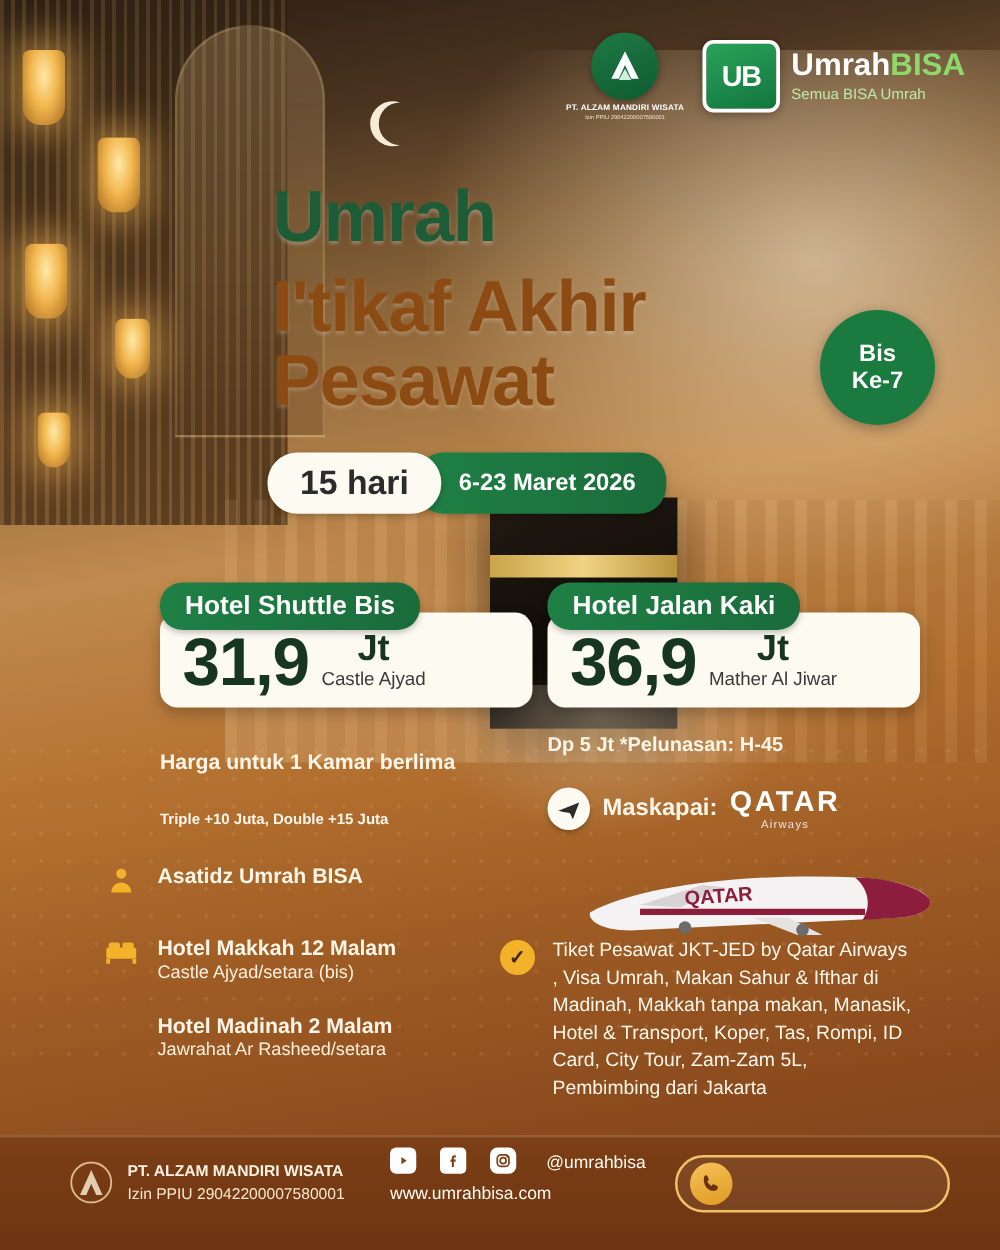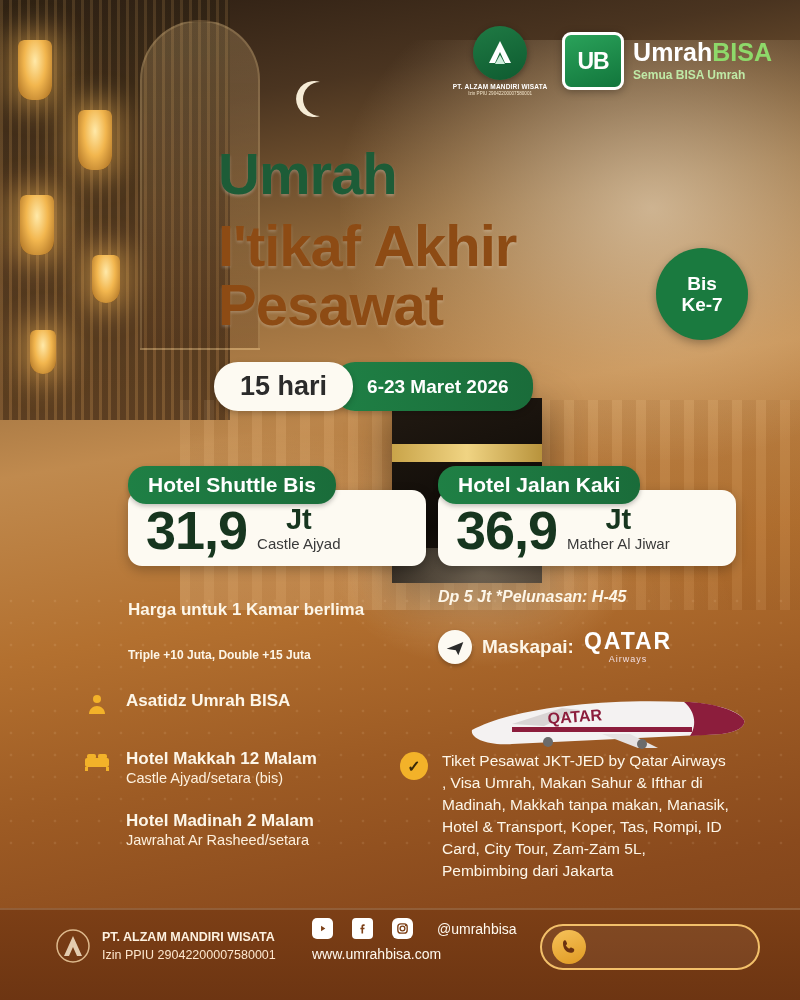--- a/index.html
+++ b/index.html
@@ -95,21 +95,21 @@
   .logo-ub { display: flex; align-items: center; gap: 9px; }
   .ub-badge {
     width: 62px; height: 58px; border-radius: 9px;
     background: linear-gradient(160deg, #2aa25a, #12763c);
     display: flex; align-items: center; justify-content: center;
     color: #fff; font-weight: bold; font-size: 23px; letter-spacing: -1px;
     border: 3px solid #ffffff; box-shadow: 0 2px 8px rgba(0,0,0,.3);
   }
   .ub-text .ub-t1 { font-size: 25px; font-weight: bold; color: #ffffff; line-height: 1; }
   .ub-text .ub-t1 b { color: #8ed96a; }
-  .ub-text .ub-t2 { font-size: 12px; color: #bfe9a6; margin-top: 3px; font-weight: bold; }
+  .ub-text .ub-t2 { font-size: 12px; color: #bfe9a6; margin-top: 3px; }
 
   
   .headline { position: absolute; left: 218px; top: 146px; width: 520px; }
   .h-line1 { font-size: 58px; font-weight: bold; color: #1d5c37; line-height: .96; letter-spacing: -1px; text-shadow: 0 2px 3px rgba(255,255,255,.25); }
   .h-line2 { font-size: 58px; font-weight: bold; color: #8d4b14; line-height: 1.02; letter-spacing: -1px; margin-top: 14px; text-shadow: 0 2px 3px rgba(255,255,255,.2); }
   .h-line3 { font-size: 58px; font-weight: bold; color: #8d4b14; line-height: 1.02; letter-spacing: -1px; text-shadow: 0 2px 3px rgba(255,255,255,.2); }
 
   .bus-badge {
     position: absolute; right: 52px; top: 248px;
     width: 92px; height: 92px; border-radius: 50%;
@@ -155,21 +155,21 @@
     display: flex; align-items: flex-end; gap: 10px;
     box-shadow: 0 4px 12px rgba(0,0,0,.25);
   }
   .pc-amount { font-size: 54px; font-weight: bold; color: #17361f; line-height: .85; letter-spacing: -1px; }
   .pc-right { padding-bottom: 2px; text-align: center; }
   .pc-unit { font-size: 29px; font-weight: bold; color: #17361f; line-height: .9; }
   .pc-hotel { font-size: 15px; color: #3a3a3a; margin-top: 3px; }
 
   .note-left { position: absolute; left: 128px; top: 600px; font-size: 17px; font-weight: bold; color: #fdf6e8; }
   .note-left-sub { position: absolute; left: 128px; top: 648px; font-size: 12px; font-weight: bold; color: #fdf6e8; }
-  .note-right { position: absolute; left: 438px; top: 588px; font-size: 16px; font-weight: bold; color: #fdf6e8; font-style: italic; }
+  .note-right { position: absolute; left: 438px; top: 588px; font-size: 16px; font-weight: bold; color: #fdf6e8; }
 
   
   .airline-row { position: absolute; left: 438px; top: 630px; display: flex; align-items: center; gap: 10px; }
   .airline-icon {
     width: 34px; height: 34px; border-radius: 50%; background: #fdfaf2;
     display: flex; align-items: center; justify-content: center;
     box-shadow: 0 2px 4px rgba(0,0,0,.25);
   }
   .airline-label { font-size: 19px; font-weight: bold; color: #fdf6e8; }
   .qatar-logo { display: flex; flex-direction: column; align-items: center; line-height: 1; }

